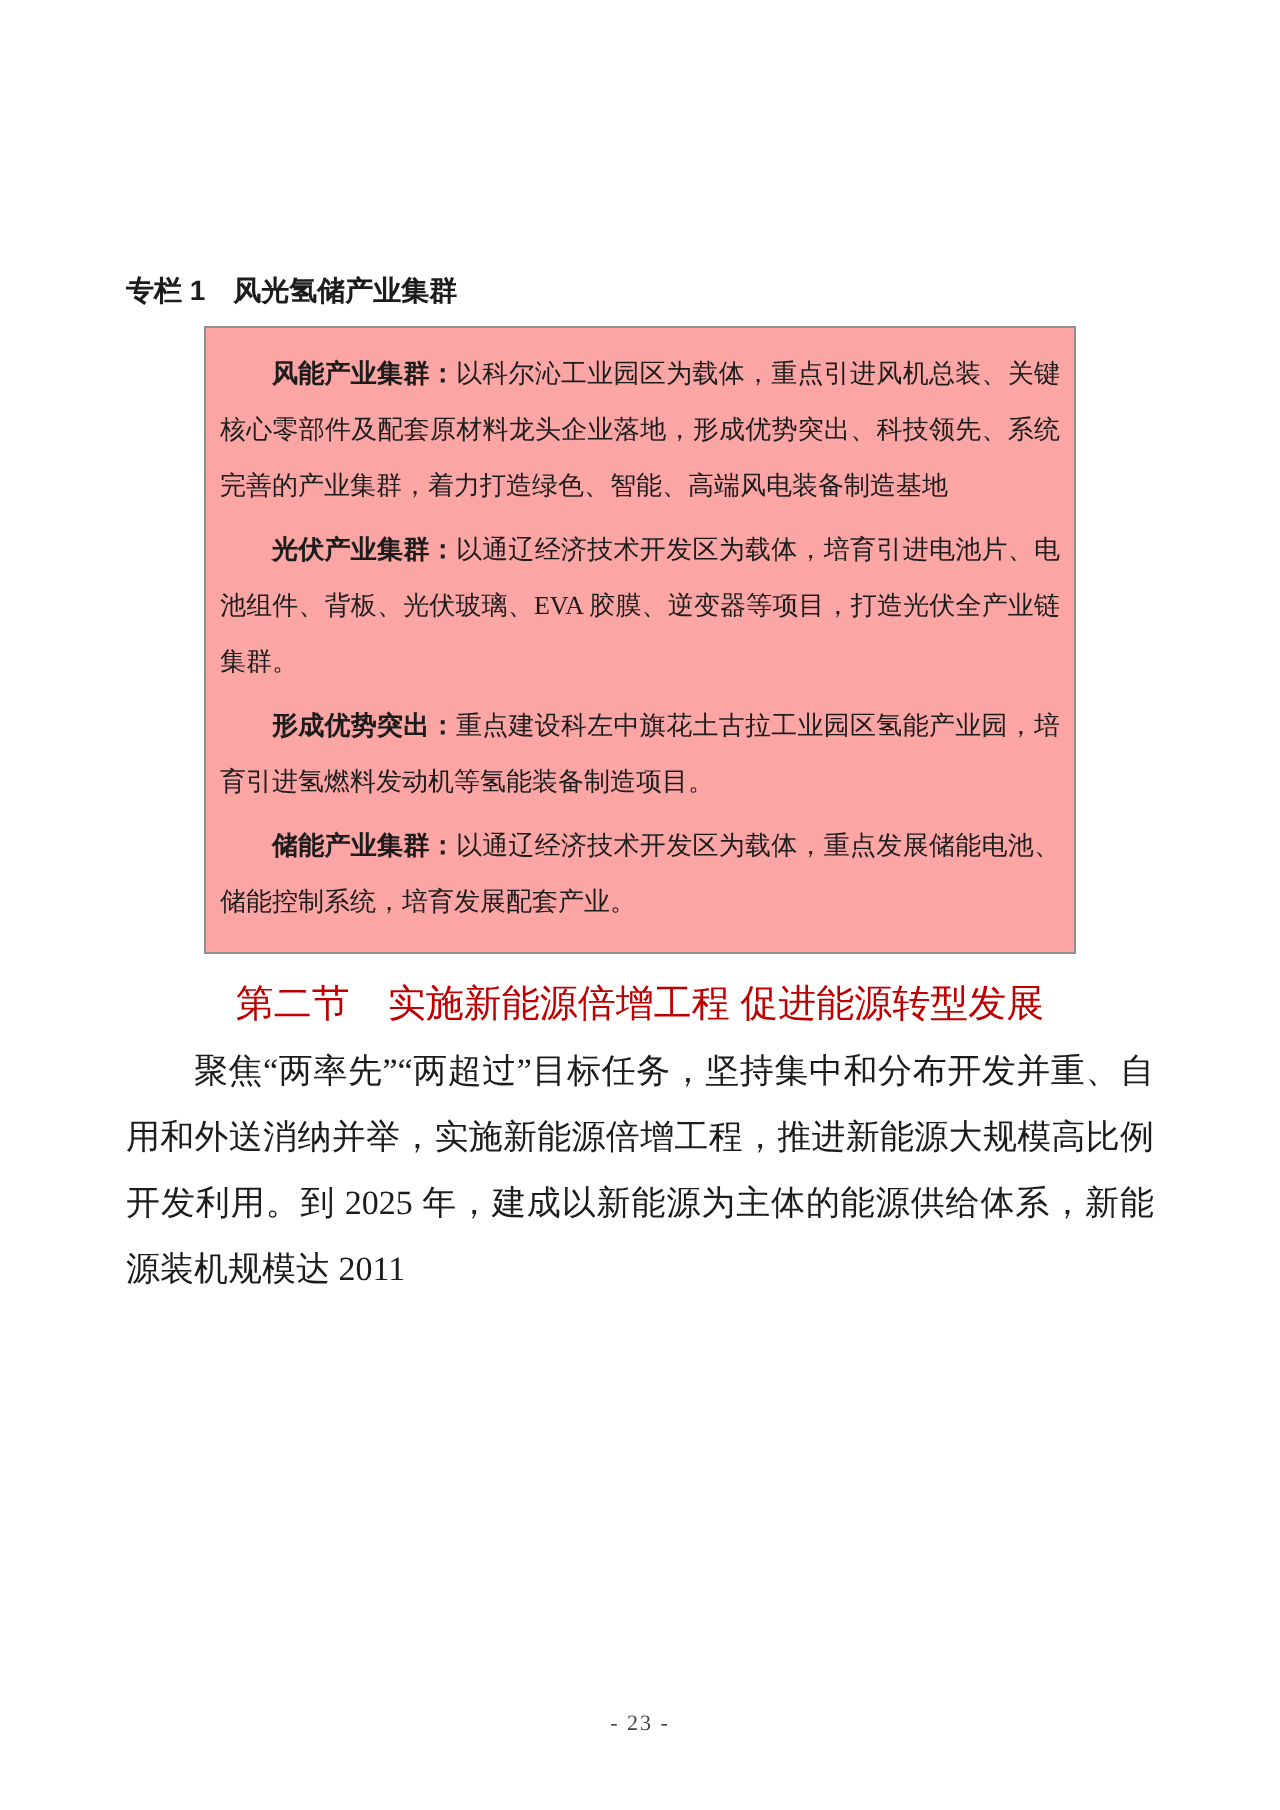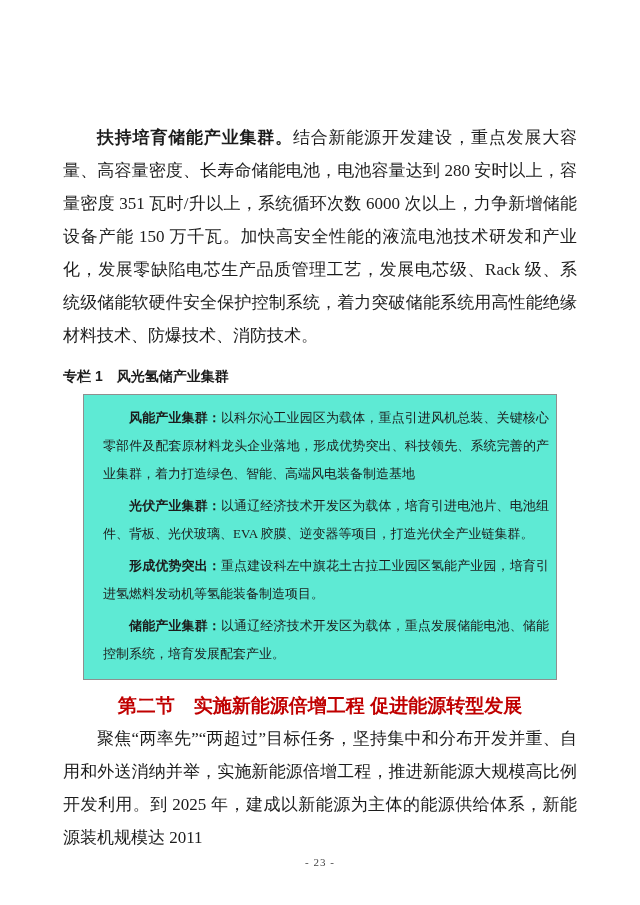--- a/index.html
+++ b/index.html
@@ -34,60 +34,59 @@
     margin: 14px 0 0 0;
     font-size: 14px;
     line-height: 20px;
     font-weight: bold;
     font-family: "Liberation Sans", "DejaVu Sans", sans-serif;
     color: #1c1c1c;
   }
   .feature-box {
     box-sizing: border-box;
     margin: 8px auto 0 auto;
-    width: 474px;
+    width: 436px;
     border: 1px solid #8f8f8f;
-    padding: 5px 7px 7px 19px;
-    background: #5eead4;
+    padding: 5px 7px 7px 7px;
+    background: #fca5a5;
   }
   .box-para {
     margin: 4px 0 4px 0;
     font-size: 13px;
     line-height: 28px;
     text-align: justify;
     text-indent: 2em;
     color: #1c1c1c;
   }
   .section-heading {
     margin: 10px 0 0 0;
     text-align: center;
     font-size: 19px;
     line-height: 32px;
-    font-weight: bold;
+    font-weight: normal;
     font-family: "Liberation Sans", "DejaVu Sans", sans-serif;
     white-space: nowrap;
   }
   .page-number {
     position: absolute;
     left: 0;
     top: 856px;
     width: 640px;
     text-align: center;
     font-size: 11px;
     color: #444444;
     letter-spacing: 1px;
   }
 </style>
 </head>
 <body>
 
 <div class="page">
   <div class="content">
 
-    <p class="body-para"><span class="lead-bold">扶持培育储能产业集群。</span><span>结合新能源开发建设，重点发展大容量、高容量密度、长寿命储能电池，电池容量达到 280 安时以上，容量密度 351 瓦时/升以上，系统循环次数 6000 次以上，力争新增储能设备产能 150 万千瓦。加快高安全性能的液流电池技术研发和产业化，发展零缺陷电芯生产品质管理工艺，发展电芯级、Rack 级、系统级储能软硬件安全保护控制系统，着力突破储能系统用高性能绝缘材料技术、防爆技术、消防技术。</span></p>
 
     <div class="box-title">专栏 1　风光氢储产业集群</div>
 
     <div class="feature-box">
       <p class="box-para"><span class="lead-bold">风能产业集群：</span><span>以科尔沁工业园区为载体，重点引进风机总装、关键核心零部件及配套原材料龙头企业落地，形成优势突出、科技领先、系统完善的产业集群，着力打造绿色、智能、高端风电装备制造基地</span></p>
       <p class="box-para"><span class="lead-bold">光伏产业集群：</span><span>以通辽经济技术开发区为载体，培育引进电池片、电池组件、背板、光伏玻璃、EVA 胶膜、逆变器等项目，打造光伏全产业链集群。</span></p>
       <p class="box-para"><span class="lead-bold">形成优势突出：</span><span>重点建设科左中旗花土古拉工业园区氢能产业园，培育引进氢燃料发动机等氢能装备制造项目。</span></p>
       <p class="box-para"><span class="lead-bold">储能产业集群：</span><span>以通辽经济技术开发区为载体，重点发展储能电池、储能控制系统，培育发展配套产业。</span></p>
     </div>
 

